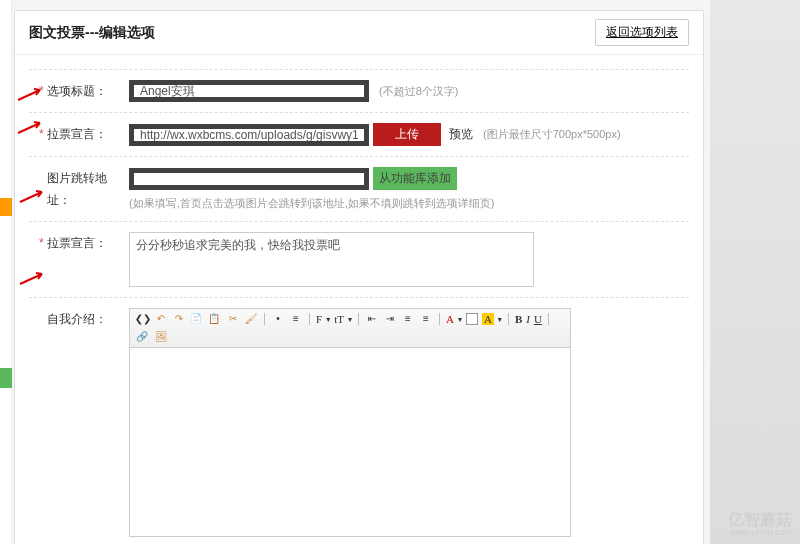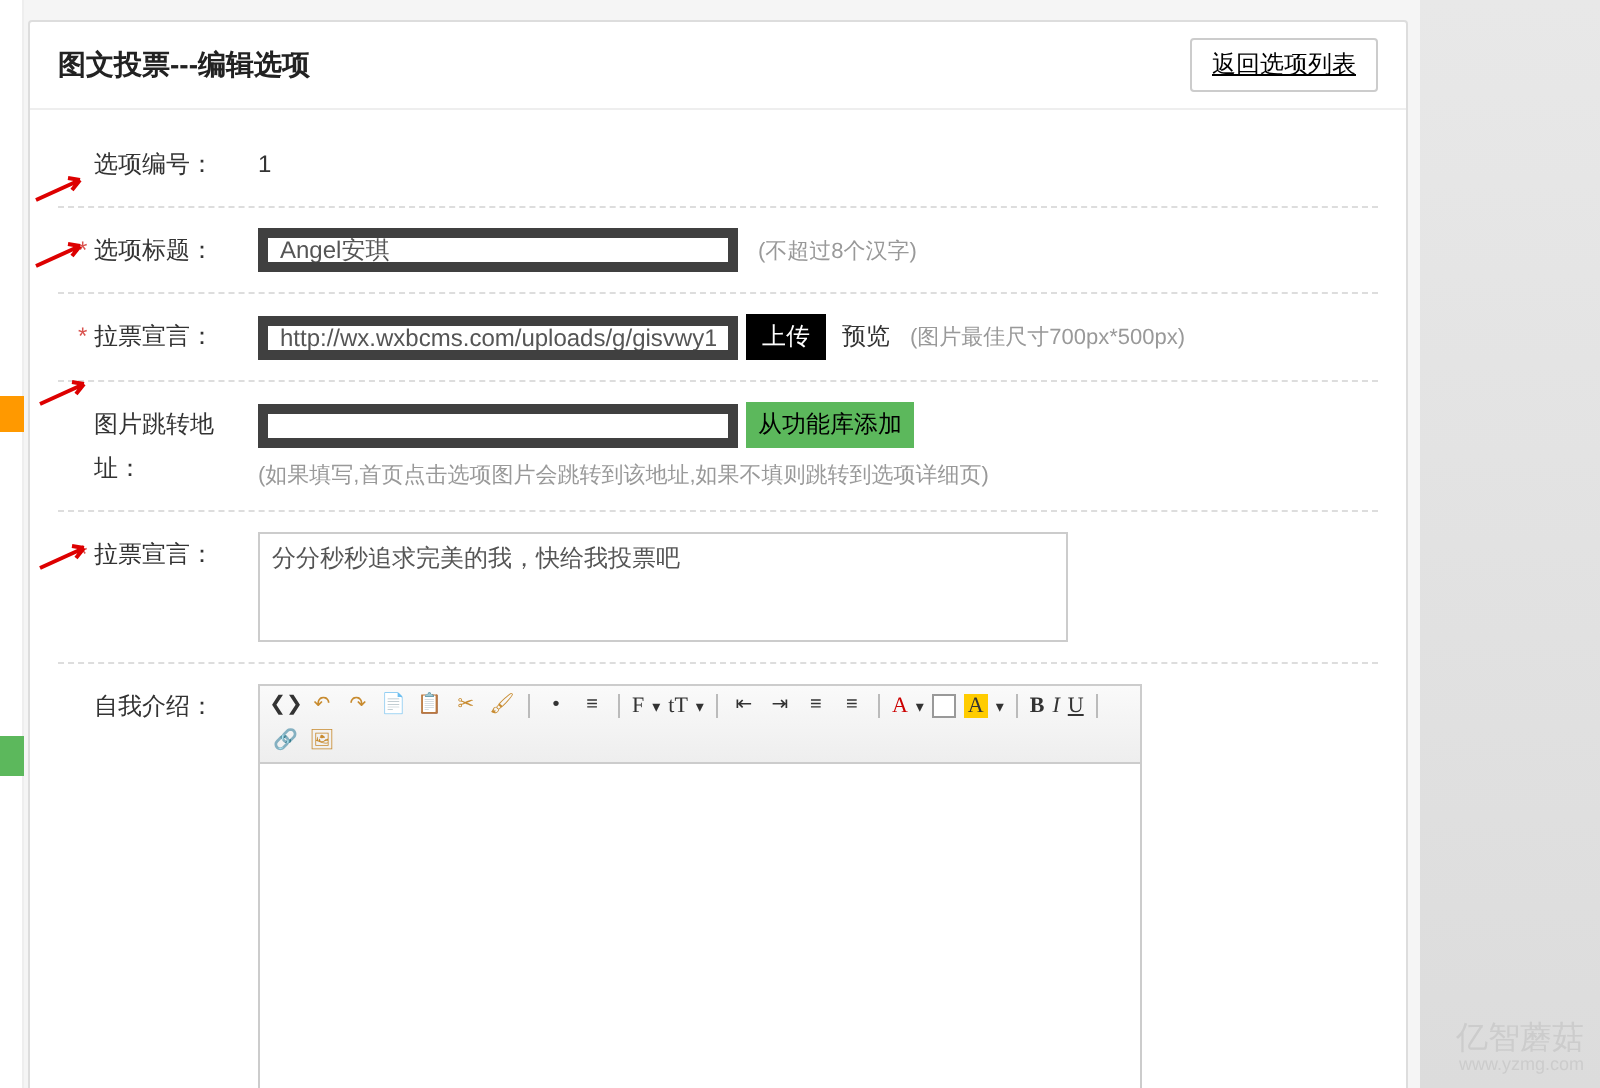--- a/index.html
+++ b/index.html
@@ -11,22 +11,22 @@
   .header h3 { font-size: 14px; font-weight: bold; color: #222; }
   .btn-back { border: 1px solid #ccc; background: #fff; padding: 4px 10px; font-size: 12px; border-radius: 2px; cursor: pointer; text-decoration: underline; }
   .form-body { padding: 10px 0; }
   .row { display: flex; align-items: flex-start; padding: 6px 0; margin: 0 14px; }
   .label { width: 100px; text-align: left; padding-left: 18px; position: relative; line-height: 22px; color: #333; }
   .req::before { content: "*"; color: #d9534f; position: absolute; left: 10px; }
   .field { flex: 1; display: flex; align-items: center; flex-wrap: wrap; gap: 4px; }
   .val-text { line-height: 22px; color: #333; }
   input.text { height: 22px; padding: 0 6px; border: 5px solid #404040; font-size: 12px; color: #555; background: #fff; }
   .hint { color: #999; font-size: 11px; margin-left: 6px; }
-  .btn-g { background: #000000; color: #fff; border: none; padding: 3px 8px; font-size: 12px; cursor: pointer; }
-  .btn-g2 { background: #5cb85c; color: #000000; border: none; padding: 3px 6px; font-size: 12px; cursor: pointer; }
+  .btn-g { background: #b91c1c; color: #fff; border: none; padding: 3px 22px; font-size: 12px; cursor: pointer; }
+  .btn-g2 { background: #5cb85c; color: #404040; border: none; padding: 3px 6px; font-size: 12px; cursor: pointer; }
   .link { color: #333; font-size: 12px; margin-left: 4px; cursor: pointer; }
   textarea.ta { width: 405px; height: 55px; border: 1px solid #ccc; padding: 4px 6px; font-size: 12px; font-family: inherit; color: #555; resize: none; }
   .divider { border-top: 1px dashed #ddd; margin: 4px 14px; }
   .editor-wrap { border: 1px solid #ccc; width: 442px; }
   .editor-toolbar { background: linear-gradient(#fafafa,#eee); border-bottom: 1px solid #ccc; padding: 3px 6px; display: flex; align-items: center; gap: 4px; flex-wrap: wrap; }
   .tb-ic { width: 14px; height: 14px; display: inline-flex; align-items: center; justify-content: center; font-size: 10px; line-height: 1; cursor: pointer; }
   .tb-sep { width: 1px; height: 12px; background: #bbb; margin: 0 2px; }
   .tb-txt { font-size: 11px; font-family: Georgia, serif; cursor: pointer; }
   .tb-bold { font-weight: bold; font-family: Georgia, serif; font-size: 11px; cursor: pointer; }
   .tb-ital { font-style: italic; font-family: Georgia, serif; font-size: 11px; cursor: pointer; }
@@ -47,26 +47,20 @@
 <div class="green-bump"></div>
 
 <div class="main">
   <div class="header">
     <h3>图文投票---编辑选项</h3>
     <button class="btn-back">返回选项列表</button>
   </div>
 
   <div class="form-body">
 
-    <div class="row">
-      <div class="label">选项编号：</div>
-      <div class="field">
-          <span class="val-text">1</span>
-        </div>
-    </div>
     <div class="divider"></div>
 
     <div class="row">
       <div class="label req">选项标题：</div>
       <div class="field">
         <input class="text" style="width: 240px;" value="Angel安琪">
         <span class="hint">(不超过8个汉字)</span>
       </div>
     </div>
     <div class="divider"></div>

